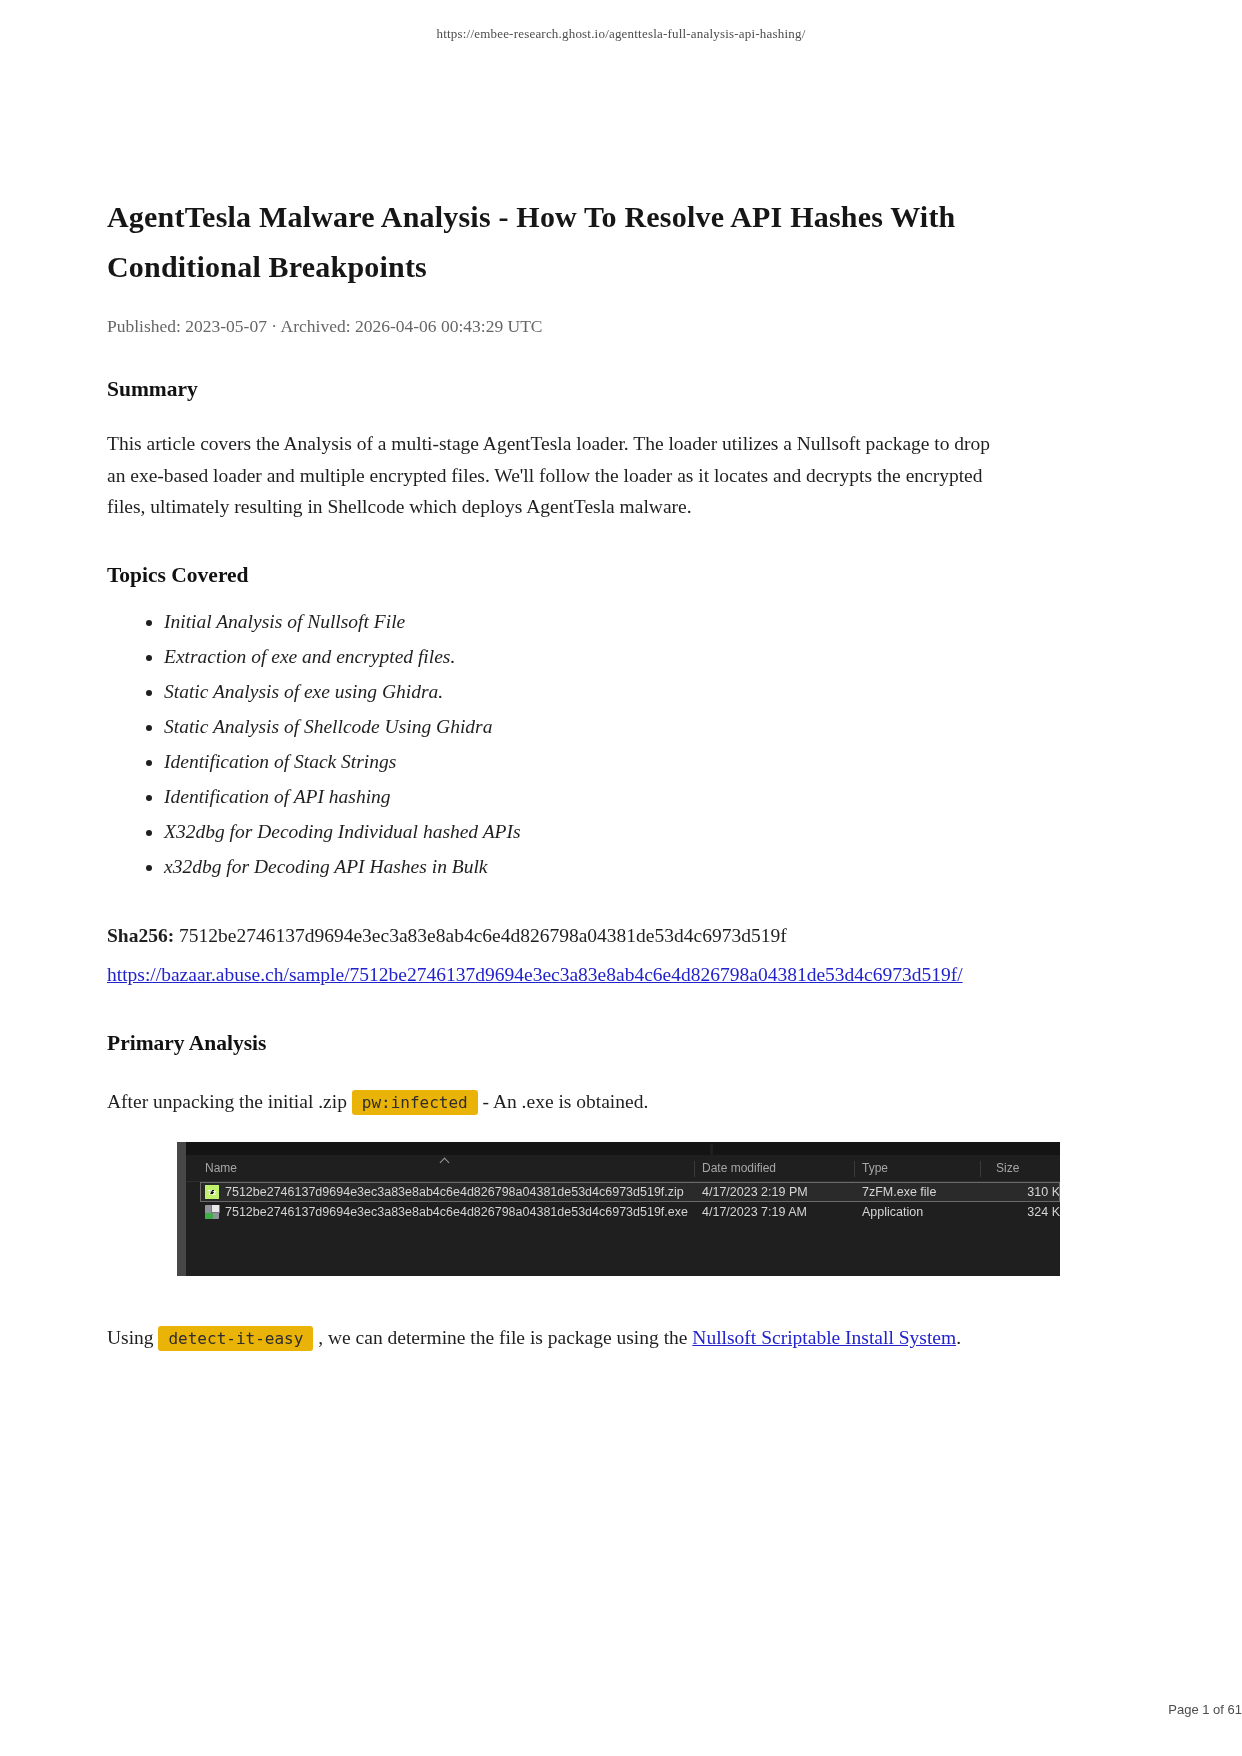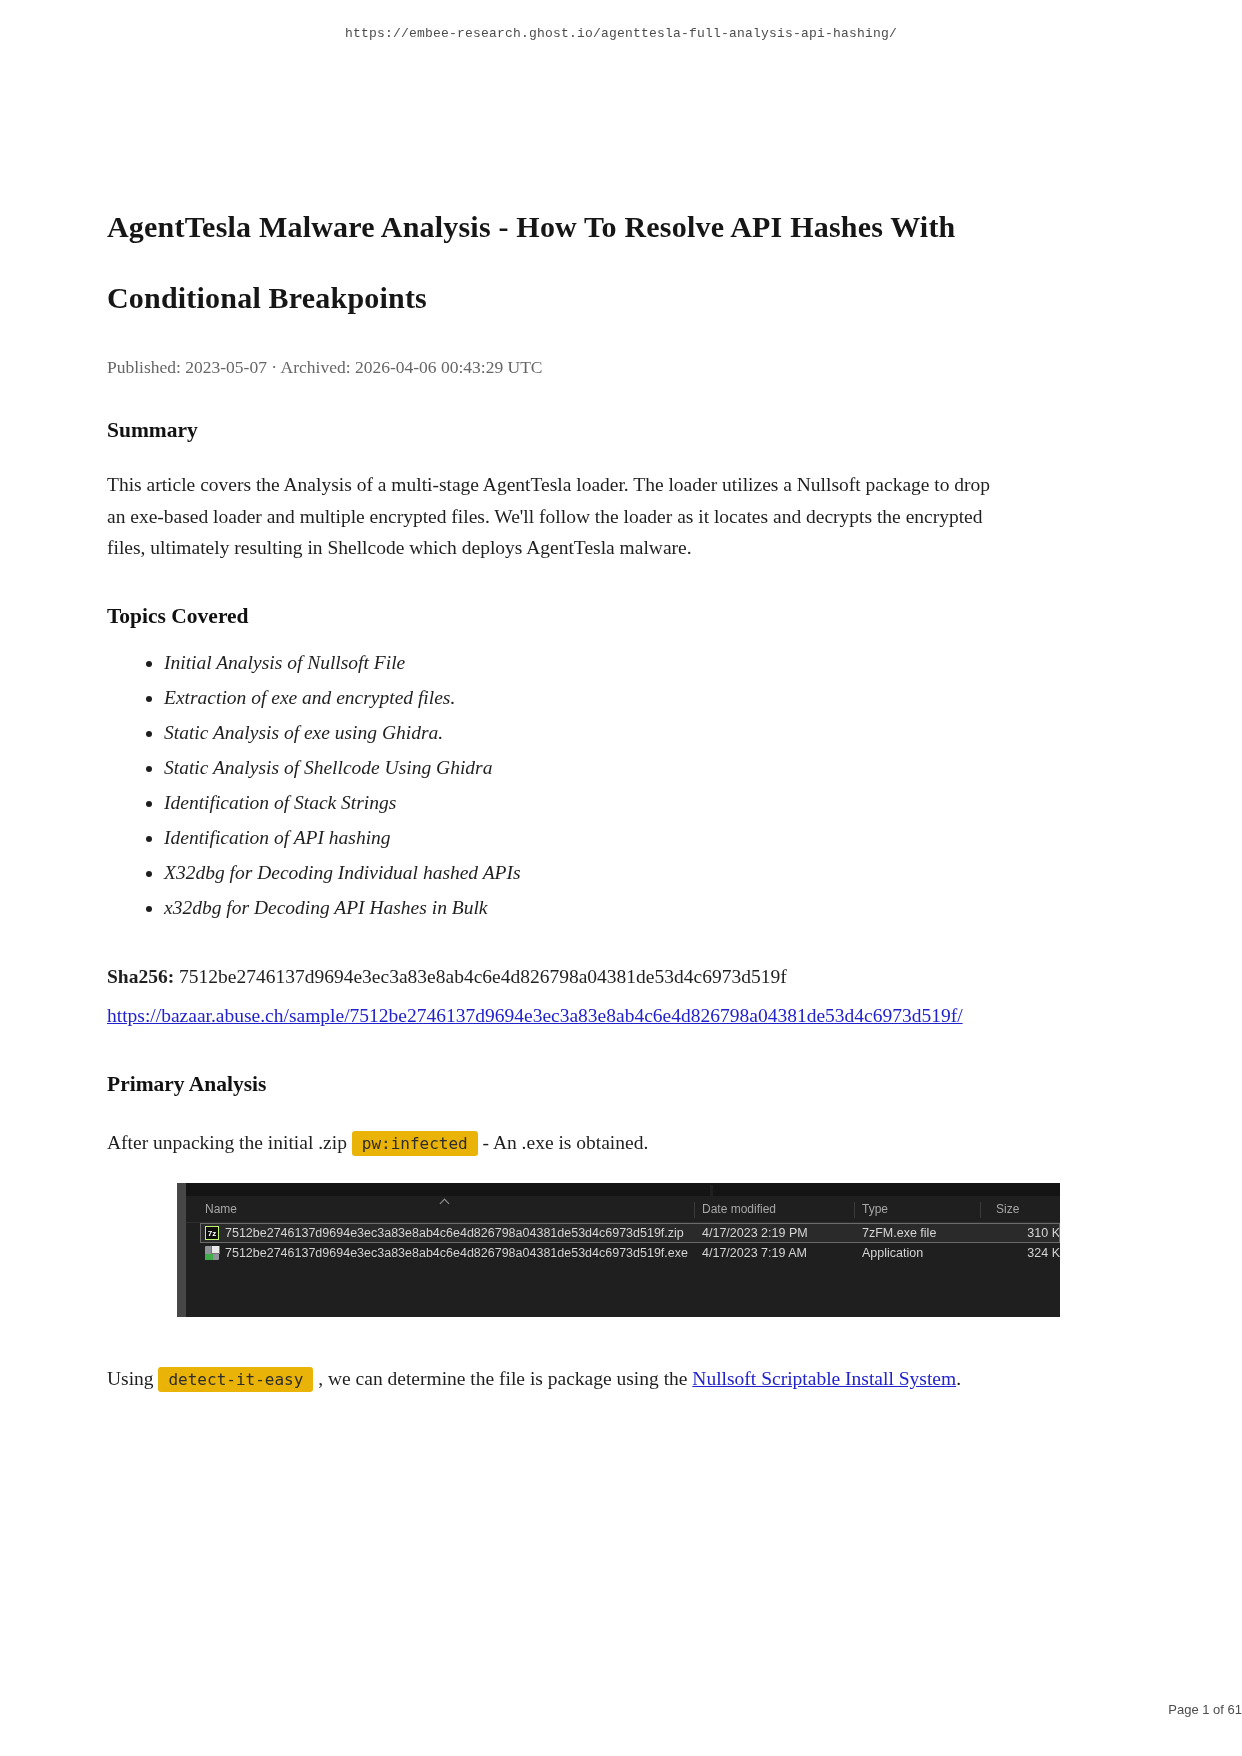--- a/index.html
+++ b/index.html
@@ -8,29 +8,29 @@
     width: 1242px; height: 1756px;
     background: #ffffff;
     font-family: "Liberation Serif", serif;
     color: #1f1f1f;
     position: relative;
     overflow: hidden;
   }
   .page-url {
     padding-top: 26px;
     text-align: center;
-    font-family: Liberation Mono, monospace;
+    font-family: Liberation Serif, serif;
     font-size: 13px;
     letter-spacing: 0.2px;
     color: #4d4d4d;
   }
   .content { width: 884px; margin-left: 107px; }
 
   h1.title {
-    font-size: 30px; line-height: 71px;
+    font-size: 30px; line-height: 50px;
     margin: 150px 0 0; font-weight: bold;
     color: #161616; letter-spacing: 0.2px;
   }
   .byline { margin: 40px 0 0; font-size: 19px; color: #555; }
   .meta   { margin: 24px 0 0; font-size: 17.5px; color: #666; }
   h2.sect { font-size: 21.5px; margin: 40px 0 0; color: #111; font-weight: bold; }
   p.body  { font-size: 19.5px; line-height: 31.5px; margin: 26px 0 0; color: #1f1f1f; }
 
   ul.topics { margin: 16px 0 0; padding-left: 57px; font-style: italic; }
   ul.topics li { font-size: 19.5px; line-height: 35px; color: #1f1f1f; }
@@ -110,21 +110,21 @@
   .x-row.selected::after {
     content: ""; position: absolute;
     left: 14px; right: 0; top: 0; bottom: 0;
     border: 1px solid #6a6a6a;
     background: rgba(255,255,255,0.05);
     pointer-events: none;
   }
   .x-icon { width: 14px; height: 14px; flex: 0 0 14px; position: relative; }
   .x-icon.i7z {
     background: #000;
-    border: 1px solid #bef264;
+    border: 5px solid #bef264;
     color: #fff; font-size: 8px; font-weight: bold;
     display: flex; align-items: center; justify-content: center;
     font-family: "Liberation Sans", sans-serif;
   }
   .x-icon.insis { background: #8f959b; border-radius: 1px; }
   .x-icon.insis::before {
     content: ""; position: absolute; right: -1px; top: -2px;
     width: 7px; height: 8px; background: #e9e9e9; border: 1px solid #777;
   }
   .x-icon.insis::after {

